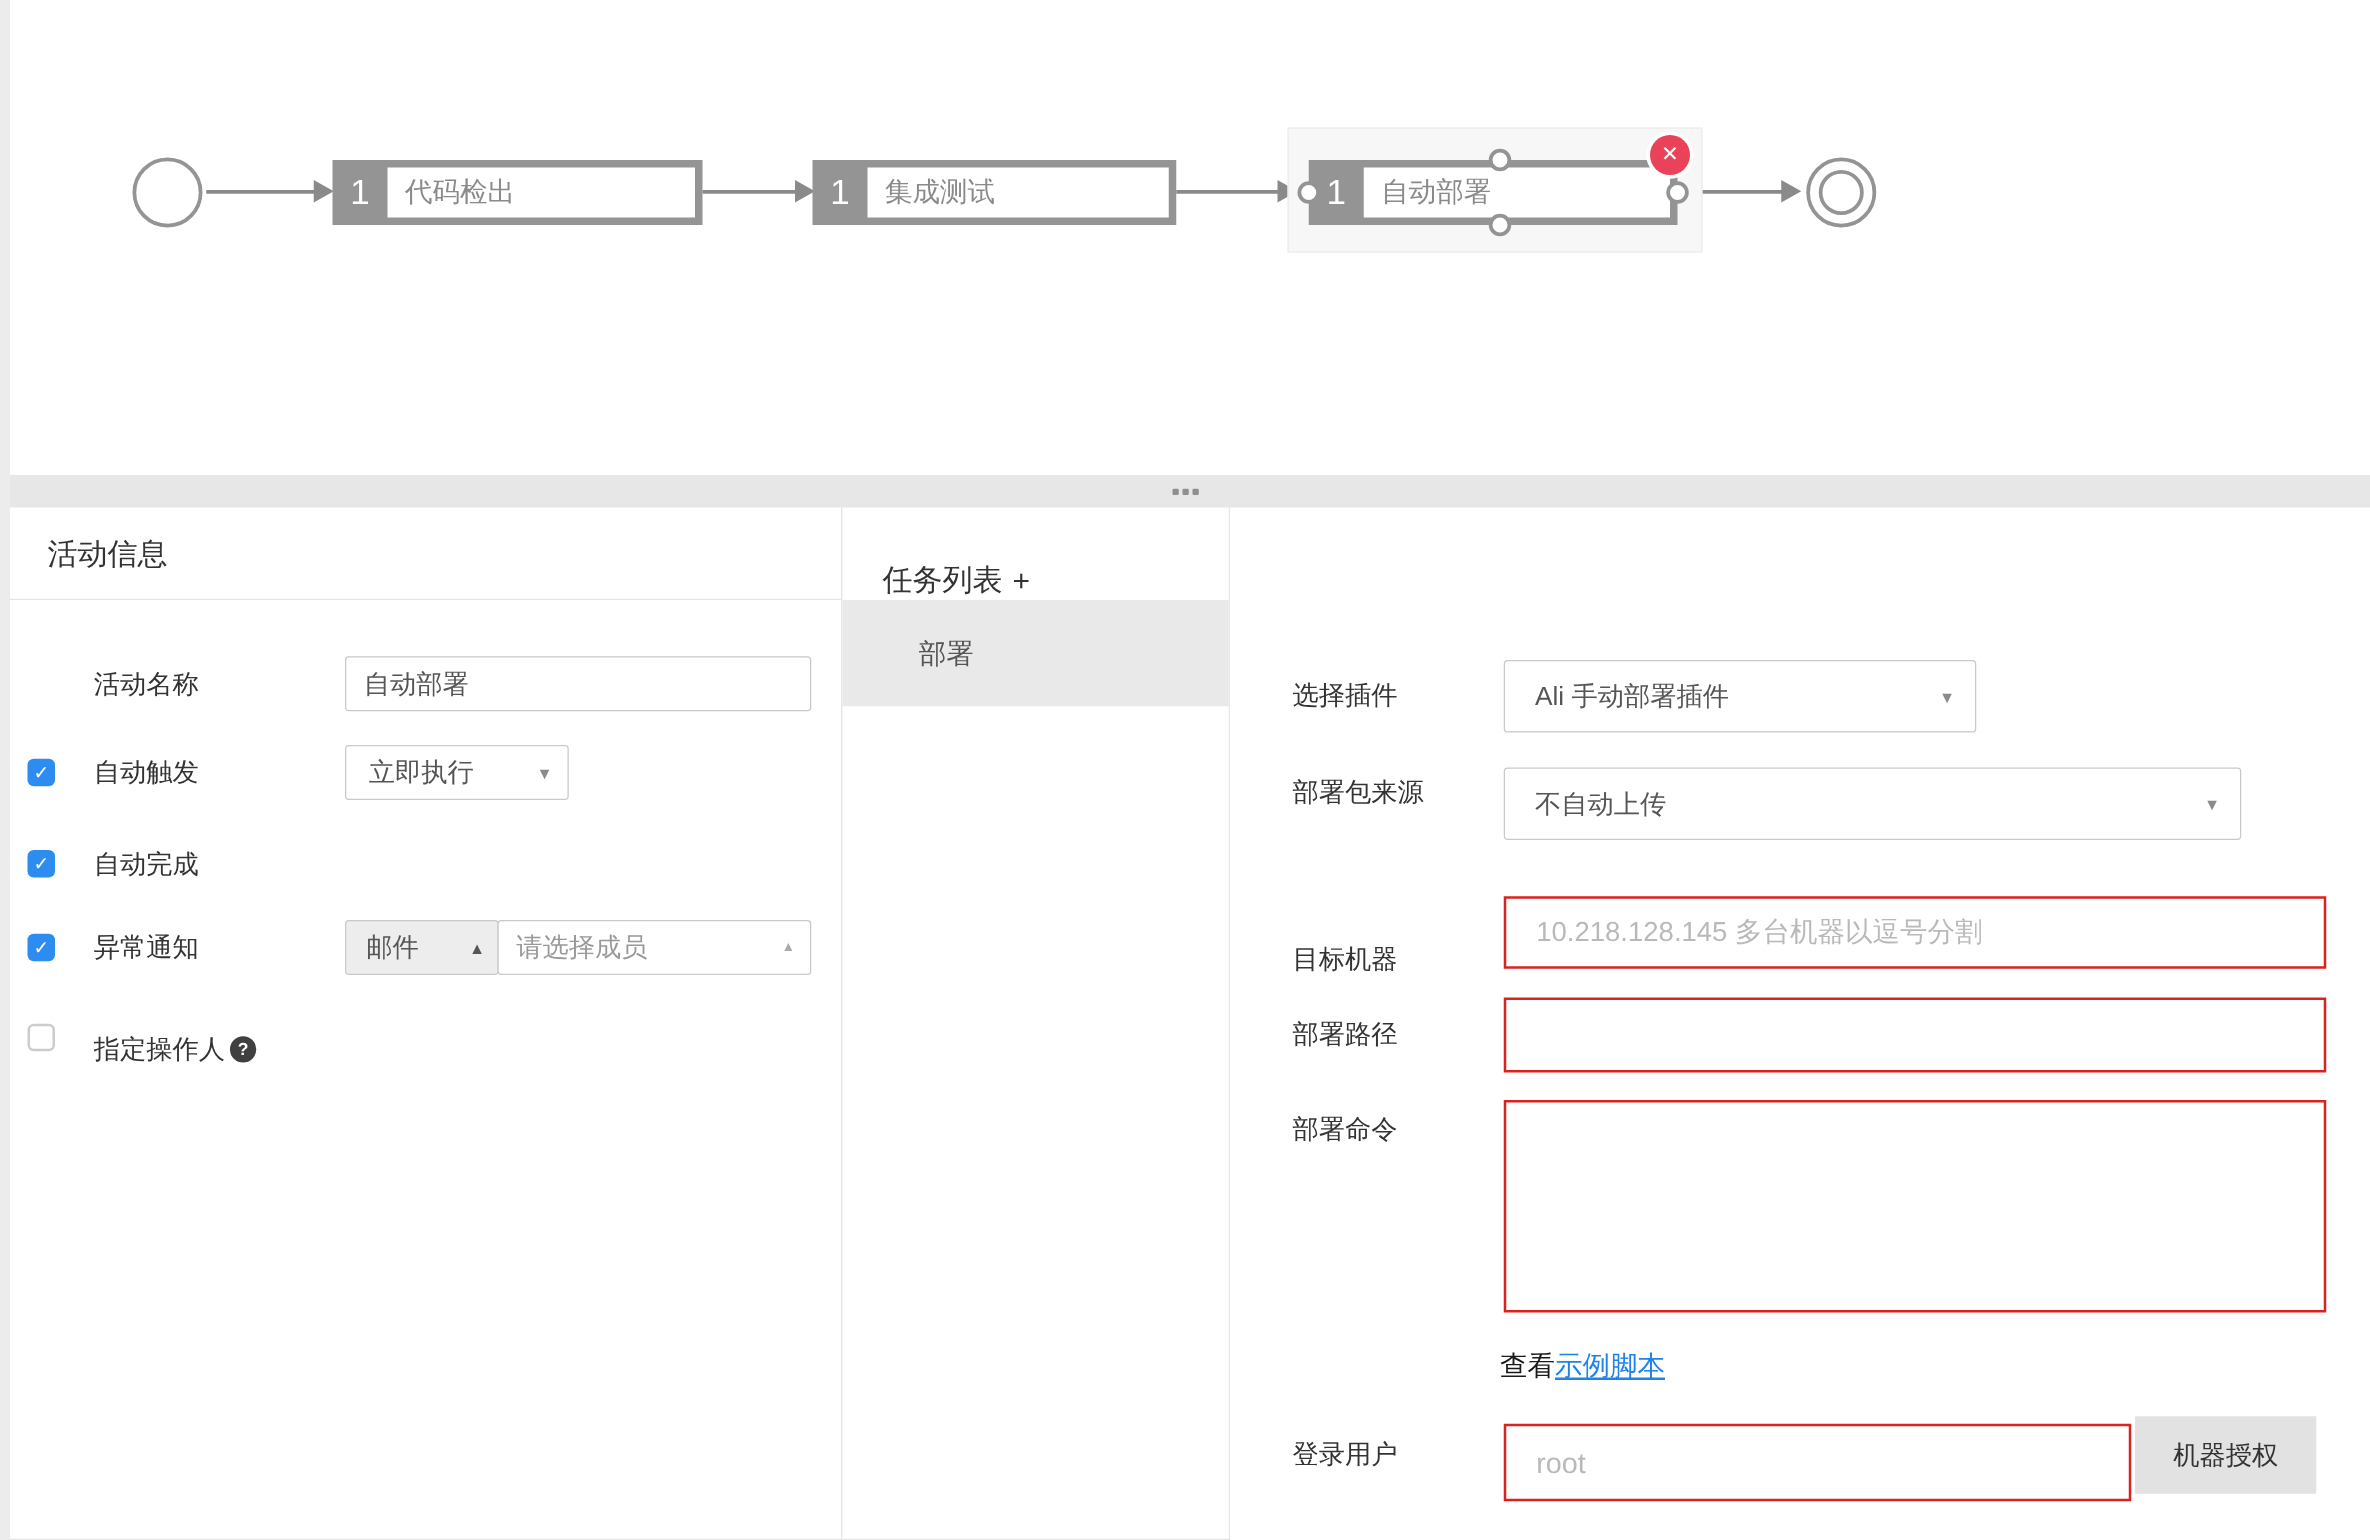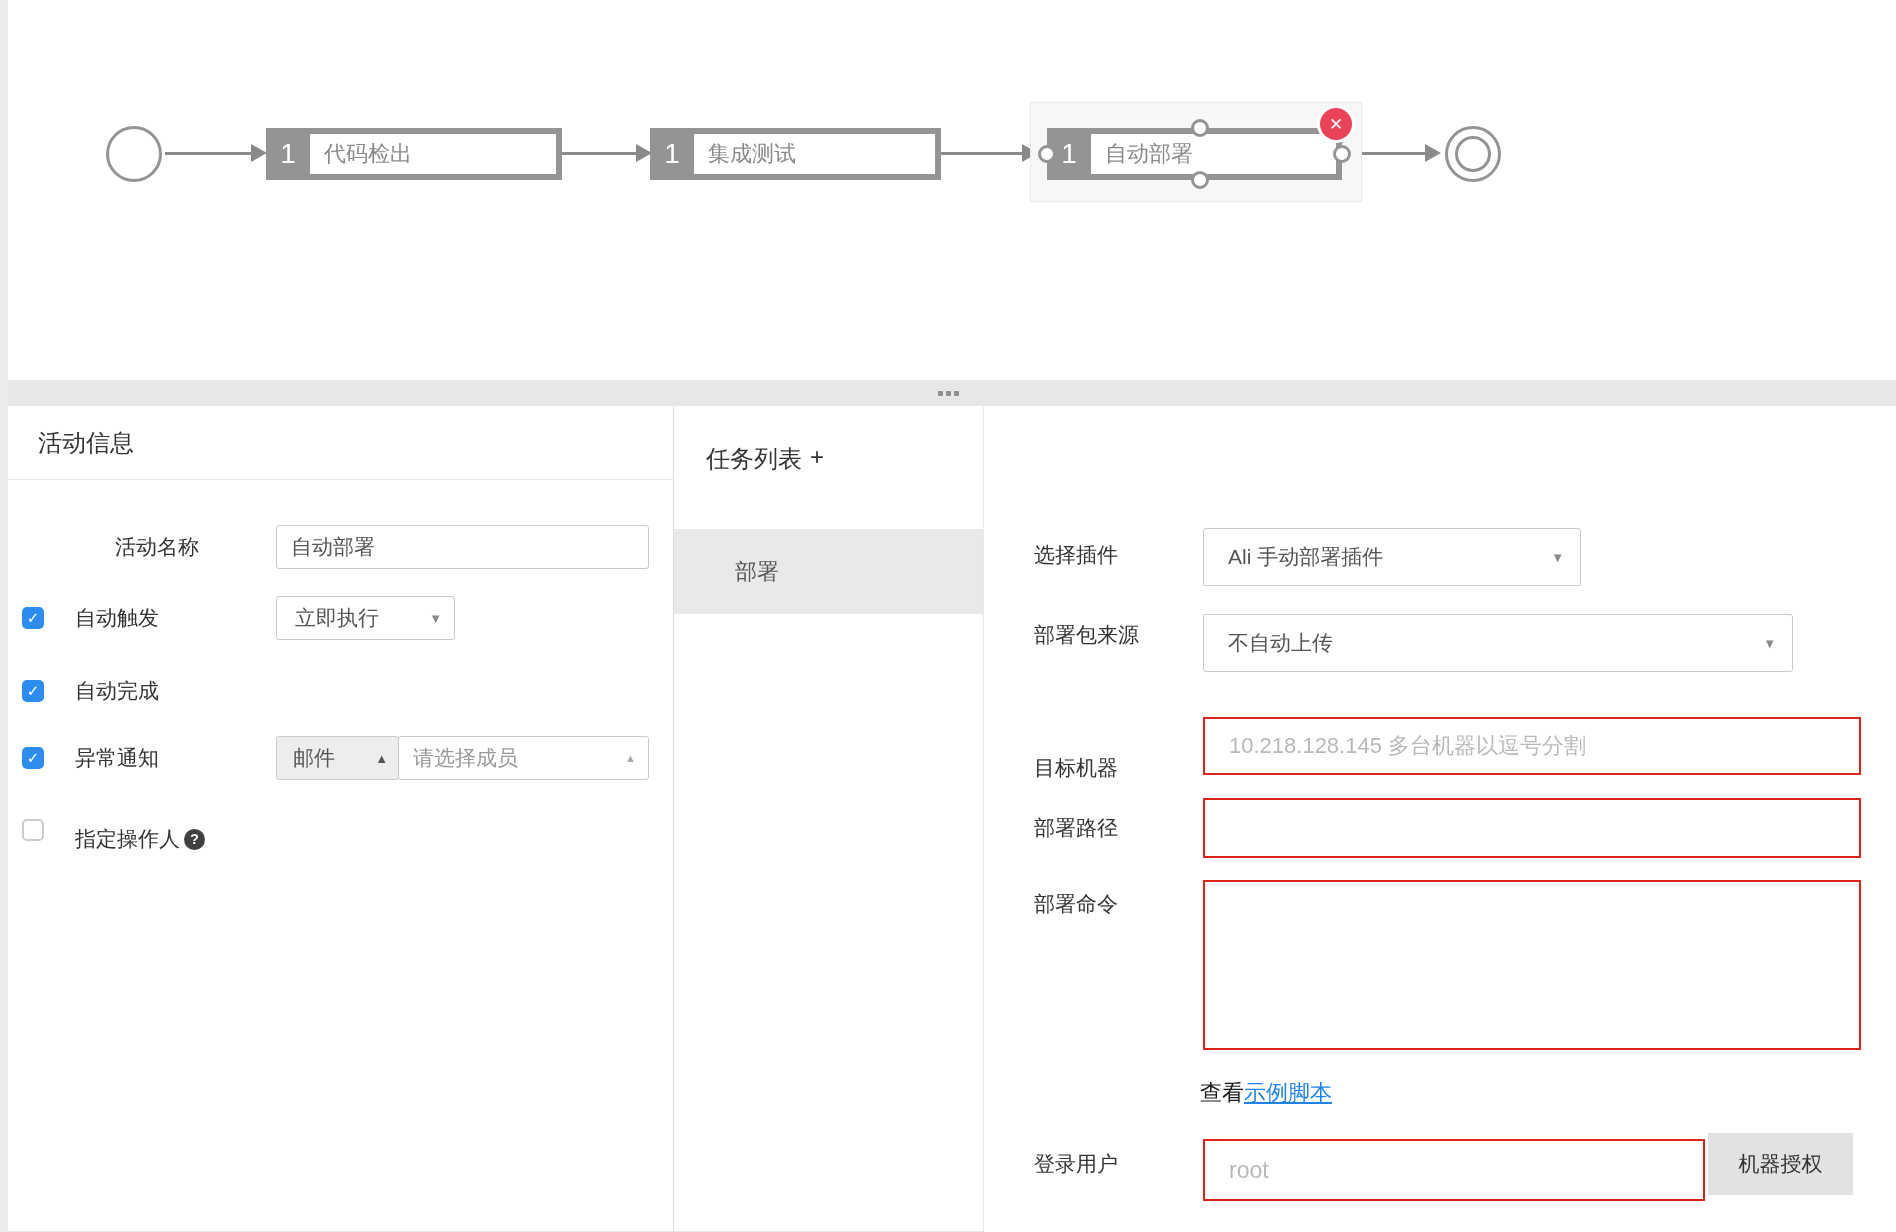--- a/index.html
+++ b/index.html
@@ -51,21 +51,21 @@
   .splitter { position:absolute; left:0; top:380px; width:1896px; height:26px; background:#e7e7e7;
               display:flex; align-items:center; justify-content:center; gap:3px; cursor:row-resize; z-index:3; }
   .splitter i { display:block; width:5px; height:5px; background:#8f8f8f; border-radius:1px; }
 
   
   .panels { position:absolute; left:0; top:406px; width:1896px; bottom:0; display:flex; }
   .panel-left { width:674px; border-right:1px solid #dcdcdc; border-bottom:1px solid #e5e5e5; position:relative; background:#fff; }
   .panel-left-header { height:74px; border-bottom:1px solid #e5e5e5; display:flex; align-items:center;
                        padding-left:38px; font-size:24px; color:#333; }
   .panel-task { width:310px; border-right:1px solid #e8e8e8; border-bottom:1px solid #e5e5e5; position:relative; background:#fff; }
-  .panel-task-header { height:86px; display:flex; align-items:flex-start; padding-left:32px; font-size:24px; color:#333;margin-top:37px; }
+  .panel-task-header { height:74px; display:flex; align-items:flex-end; padding-left:32px; font-size:24px; color:#333; }
   .task-add { margin-left:8px; font-size:24px; color:#333; cursor:pointer; }
   .task-item { height:85px; background:#e9e9e9; display:flex; align-items:center; padding-left:61px;
                font-size:22px; color:#555; cursor:pointer; }
   .panel-config { flex:1; position:relative; background:#fff; }
   .checkbox { position:absolute; left:22px; width:22px; height:22px; border-radius:5px; cursor:pointer;
               display:flex; align-items:center; justify-content:center; }
   .checkbox.checked { background:#2d8cf0; color:#fff; font-size:15px; font-weight:bold; }
   .checkbox.unchecked { background:#fff; border:2px solid #ccc; }
   .flabel { position:absolute; left:75px; font-size:21px; color:#333; white-space:nowrap; }
   .text-input { border:1px solid #c9c9c9; border-radius:3px; font-size:21px; color:#555; padding:0 14px;
@@ -89,21 +89,21 @@
   .mail-dd    { position:absolute; left:276px; width:123px; height:44px; padding:0 10px 0 16px; background:#ededed; }
   .member-dd  { position:absolute; left:398px; width:251px; height:44px; padding:0 12px 0 14px; color:#999; }
   .member-dd .dd-arrow { font-size:11px; color:#aaa; }
 
   
   .crow-label { position:absolute; left:50px; width:110px; font-size:21px; color:#333; line-height:32px; }
   .cfield { position:absolute; left:219px; }
   .red-border { border:2px solid #d9231f !important; border-radius:0; }
   .cfg-dd { height:58px; padding:0 16px 0 24px; border-radius:3px; }
   .plugin-dd { top:122px; width:378px; }
-  .plugin-label { top:135px;font-family:Liberation Mono, monospace; }
+  .plugin-label { top:135px; }
   .source-dd { top:208px; width:590px; }
   .source-label { top:213px; }
   .target-input { top:311px; width:658px; height:58px; padding-left:24px; font-size:22px; }
   .target-label { top:314px;margin-top:32px; }
   .path-input { top:392px; width:658px; height:60px; padding-left:24px; font-size:22px; }
   .path-label { top:406px; }
   .cmd-area { position:absolute; left:219px; top:474px; width:658px; height:170px; resize:none; outline:none;
               font-family:inherit; font-size:21px; padding:10px 14px; }
   .cmd-label { top:482px; }
   .sample-line { position:absolute; left:216px; top:672px; font-size:22px; color:#1a1a1a; }
@@ -178,21 +178,21 @@
     <i></i>
     <i></i>
     <i></i>
   </div>
 
   <div class="panels">
 
     <div class="panel-left">
       <div class="panel-left-header">活动信息</div>
 
-      <div class="flabel name-row row-h" style="display:flex;align-items:center;margin-left:40px;">活动名称</div>
+      <div class="flabel name-row row-h" style="display:flex;align-items:center;">活动名称</div>
       <input class="text-input name-input name-row" value="自动部署" style="">
 
       <div class="checkbox checked trigger-row" style="top:201px;">
         <span>✓</span>
       </div>
       <div class="flabel trigger-row row-h" style="display:flex;align-items:center;">自动触发</div>
       <div class="dropdown trigger-dd trigger-row">
         <span>立即执行</span>
         <span class="dd-arrow">▼</span>
       </div>

